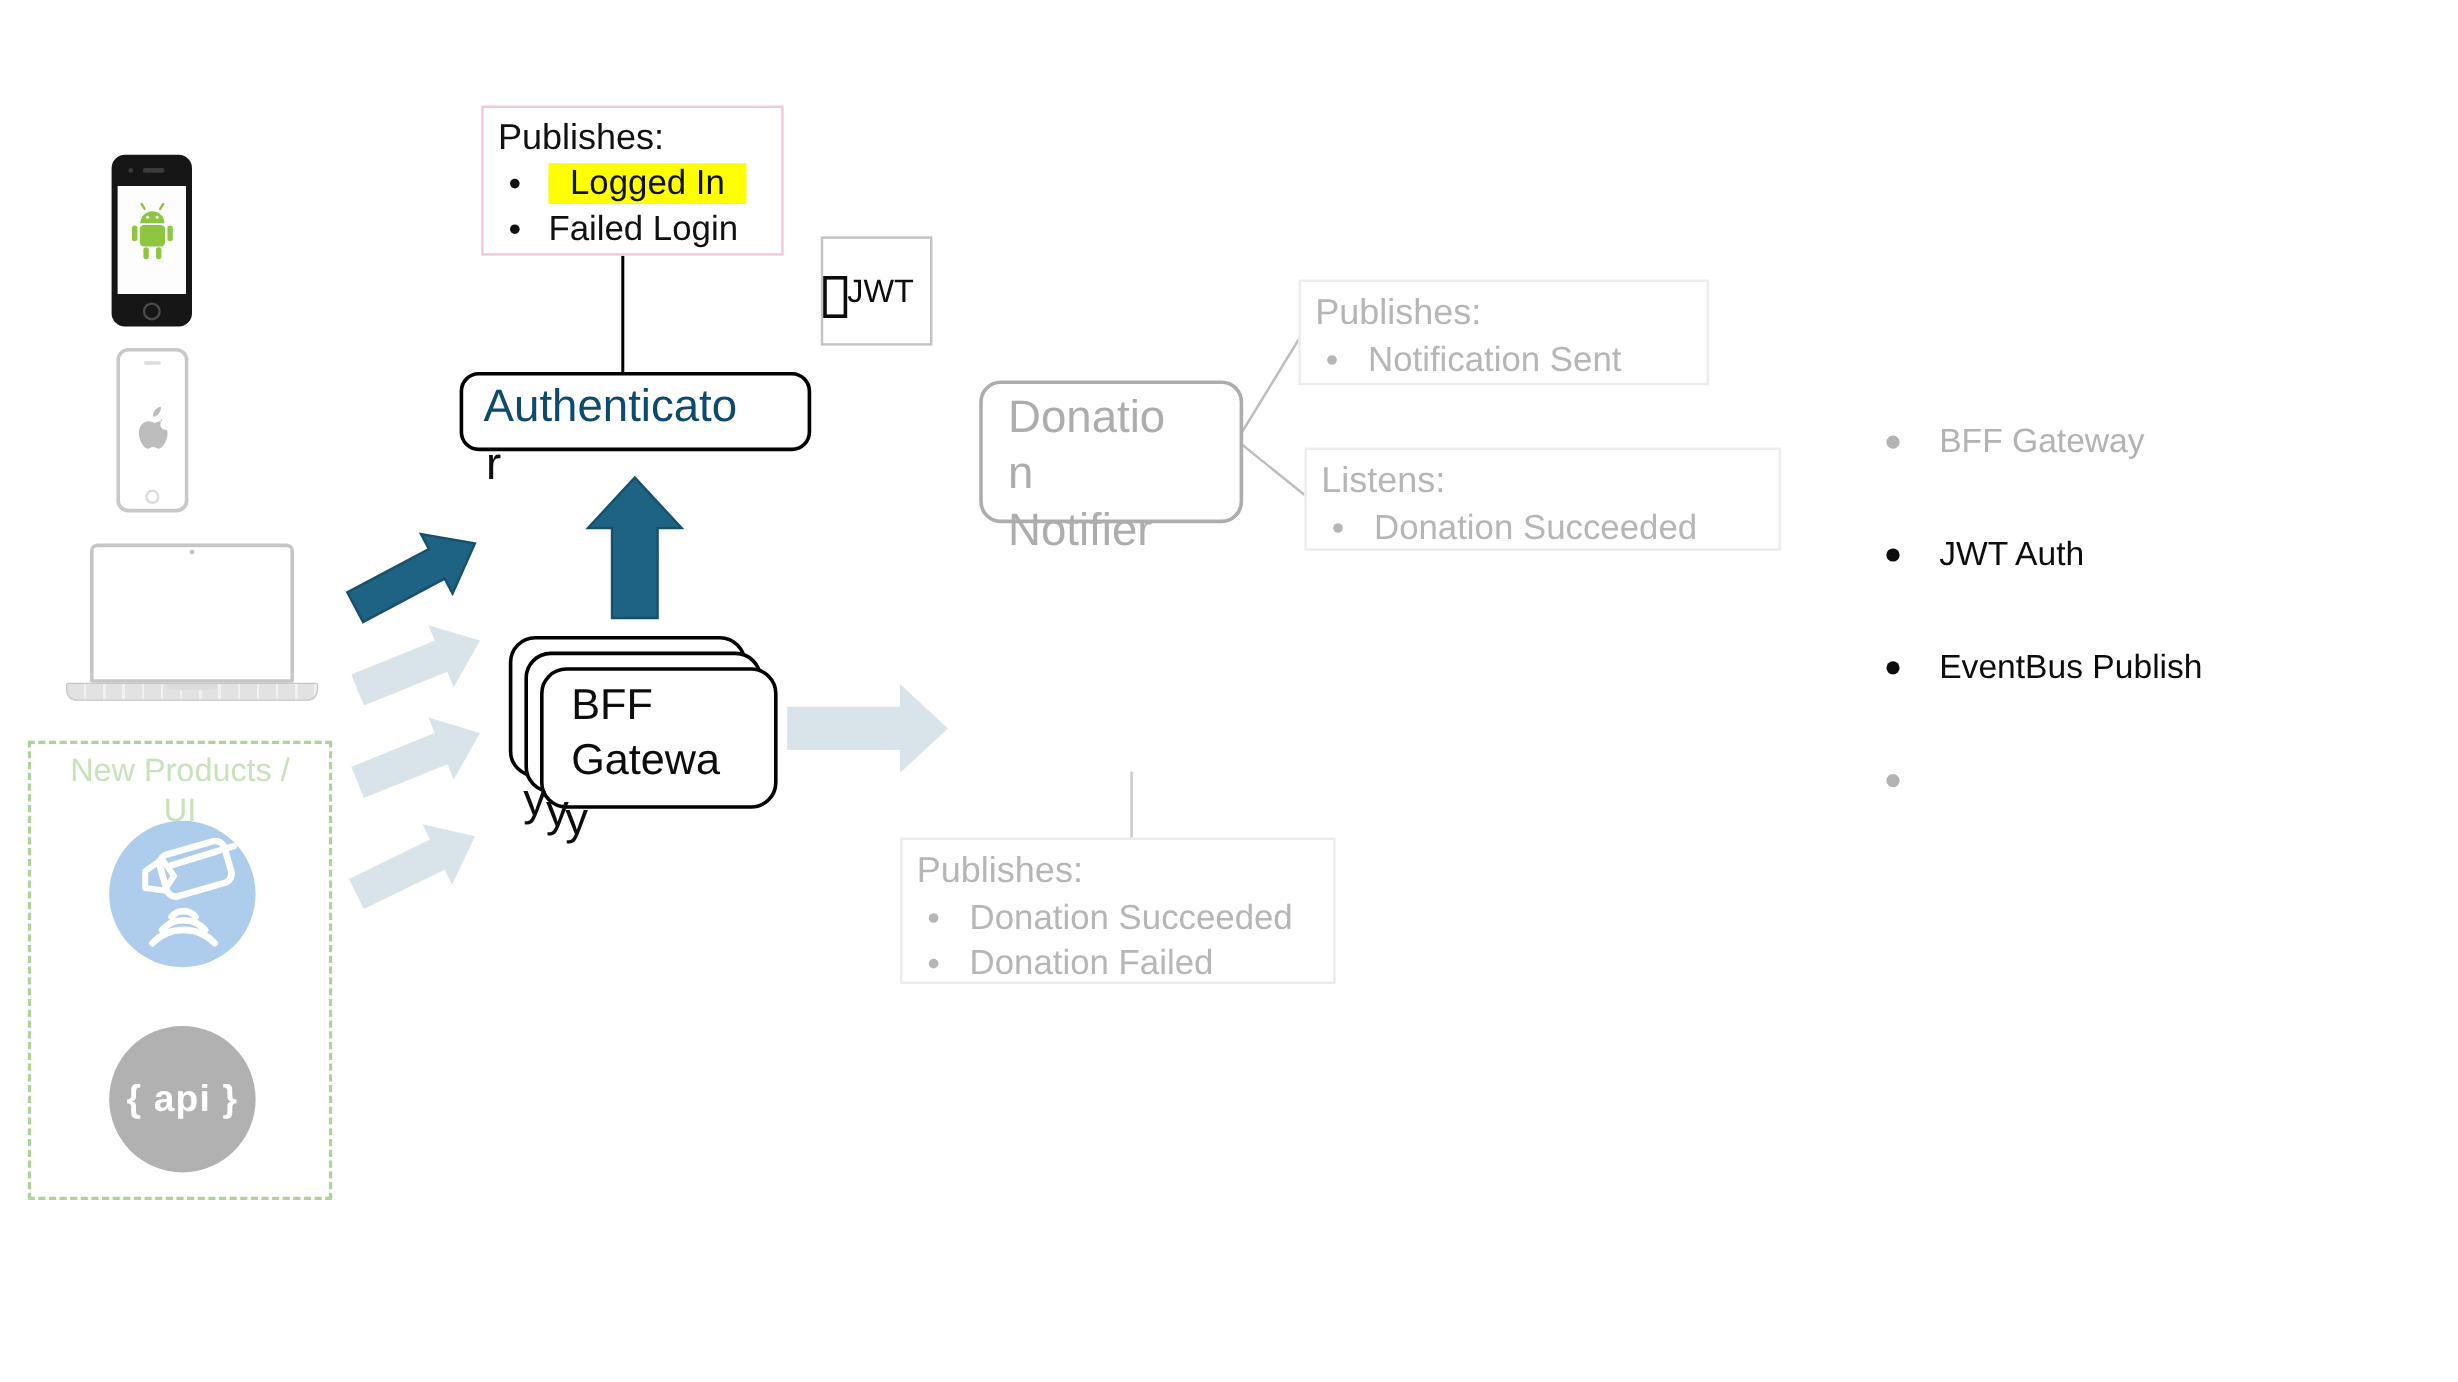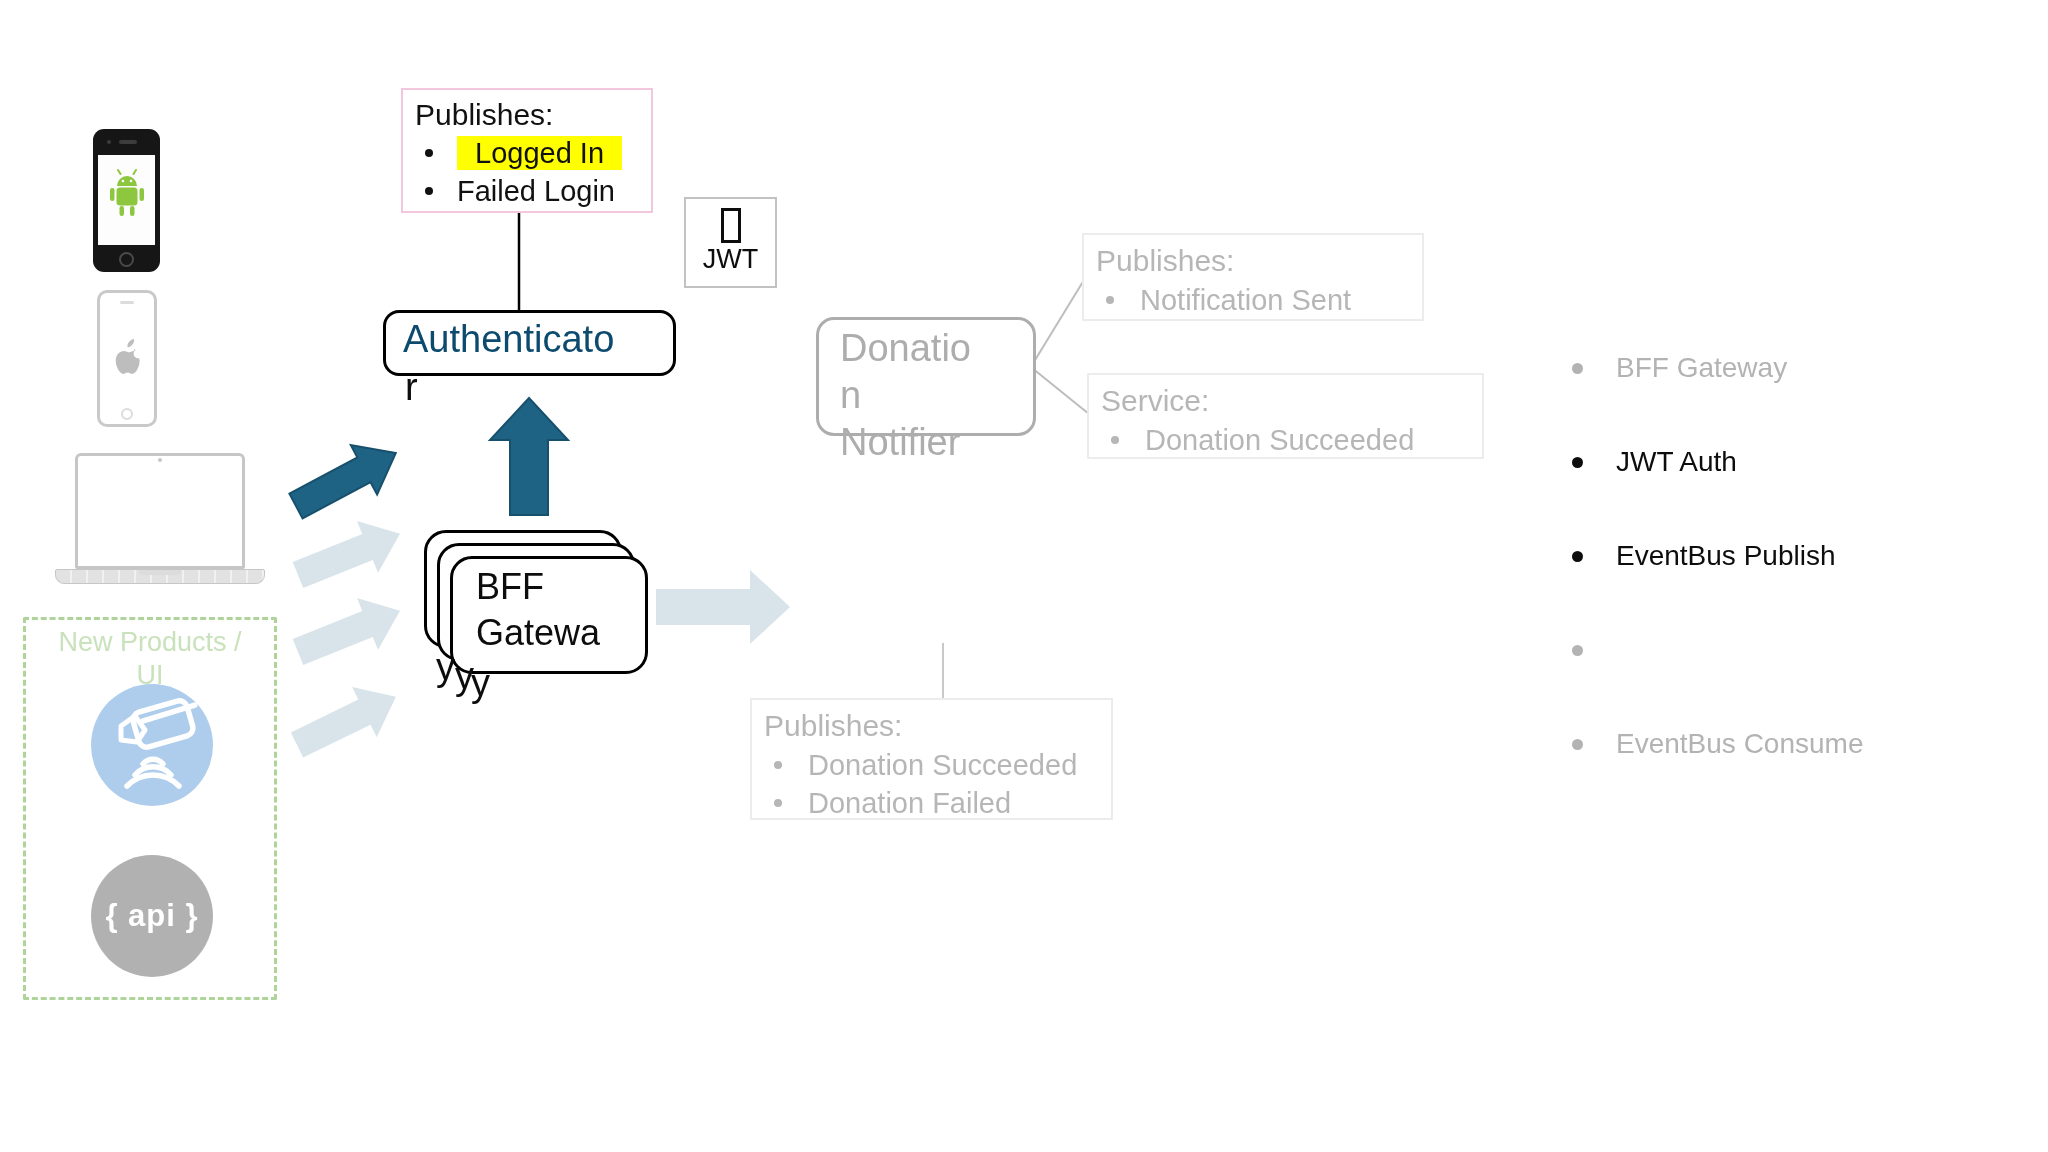--- a/index.html
+++ b/index.html
@@ -39,21 +39,21 @@
   
   .pink-box{left:401px;top:88px;width:252px;height:125px;background:#fff;border:2px solid #f2c6dc;box-sizing:border-box;padding:6px 0 0 12px;}
   .pink-box .title{font-size:30px;line-height:38px;color:#111;}
   .b-row{display:flex;align-items:center;height:38px;}
   .b-dot{width:8px;height:8px;border-radius:50%;background:#111;margin:0 0 0 10px;flex:none;}
   .pink-box .b-label{font-size:29px;color:#111;margin-left:24px;}
   .hl{background:#ffff00;padding:1px 18px;}
 
   
   .jwt-box{left:684px;top:197px;width:93px;height:91px;background:#fff;border:2px solid #c2c2c2;box-sizing:border-box;
-    display:flex;flex-direction:column;align-items:center;}
+    display:flex;flex-direction:row;align-items:center;}
   .tofu{width:20px;height:35px;border:3px solid #0d0d0d;box-sizing:border-box;margin-top:9px;}
   .jwt-label{font-size:27px;color:#0d0d0d;margin-top:1px;}
 
   
   .auth-wrap{left:383px;top:310px;width:300px;height:110px;}
   .auth-box{position:absolute;left:0;top:0;width:293px;height:66px;background:#fff;border:3px solid #000;border-radius:16px;box-sizing:border-box;}
   .auth-l1{position:absolute;left:20px;top:8px;font-size:38px;color:#0c4a6e;}
   .auth-l2{position:absolute;left:22px;top:56px;font-size:38px;color:#0d0d0d;}
 
   
@@ -232,21 +232,21 @@
 
   <div class="abs gray-callout not-pub">
     <div class="title">Publishes:</div>
     <div class="b-row">
       <span class="b-dot"></span>
       <span class="b-label">Notification Sent</span>
     </div>
   </div>
 
   <div class="abs gray-callout not-lis">
-    <div class="title">Service:</div>
+    <div class="title">Listens:</div>
     <div class="b-row">
       <span class="b-dot"></span>
       <span class="b-label">Donation Succeeded</span>
     </div>
   </div>
 
   <div class="abs legend">
     <div class="legend-row faded">
       <span class="legend-dot"></span>
       <span class="legend-label">BFF Gateway</span>
@@ -255,19 +255,15 @@
       <span class="legend-dot"></span>
       <span class="legend-label">JWT Auth</span>
     </div>
     <div class="legend-row">
       <span class="legend-dot"></span>
       <span class="legend-label">EventBus Publish</span>
     </div>
     <div class="legend-row faded">
       <span class="legend-dot"></span>
     </div>
-    <div class="legend-row faded">
-      <span class="legend-dot"></span>
-      <span class="legend-label">EventBus Consume</span>
-    </div>
   </div>
 
 </div>
 
 </body></html>

